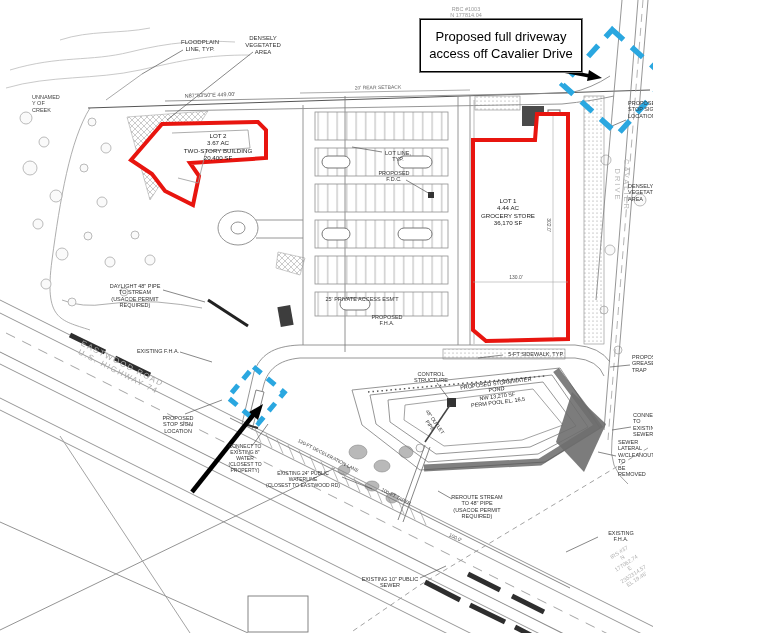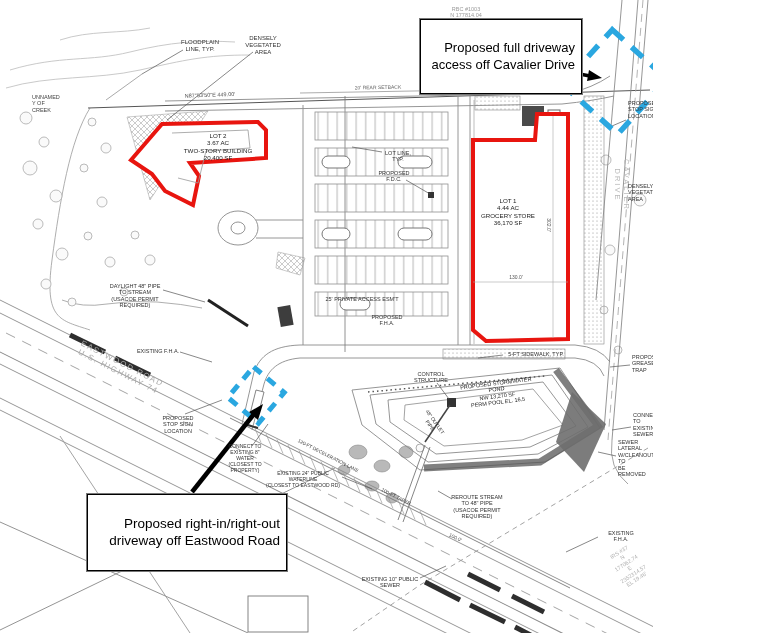--- a/index.html
+++ b/index.html
@@ -2,21 +2,21 @@
 <html><head>
 <meta charset="utf-8">
 <style>
   html,body{margin:0;padding:0;background:#fff;}
   #stage{position:relative;width:780px;height:633px;background:#fff;overflow:hidden;
          font-family:"Liberation Sans",sans-serif;}
   #plan-clip{position:absolute;left:0;top:0;width:653px;height:633px;overflow:hidden;}
   svg{position:absolute;left:0;top:0;}
   .lbl{position:absolute;white-space:pre-line;line-height:1.18;letter-spacing:0;}
   .callout{position:absolute;background:#fff;border:1.6px solid #000;outline:1px solid #777;
-           text-align:right;color:#000;font-size:13px;line-height:1.28;padding:20px 6px;
+           text-align:center;color:#000;font-size:13px;line-height:1.28;padding:9px 6px;
            white-space:pre-line;z-index:30;}
   #callout-cavalier{left:420px;top:19px;width:148px;}
   #callout-eastwood{left:87px;top:494px;width:186px;font-size:13.5px;}
 </style>
 </head>
 <body>
 
 <div id="stage">
   <div id="plan-clip">
 
@@ -337,15 +337,13 @@
         <div class="lbl" style="left: 633px; top: 425px; font-size: 5.5px; color: rgb(51, 51, 51); text-align: left; transform-origin: left center; transform: translate(0px, -50%) rotate(0deg);">CONNECT TO
 EXISTING SEWER</div>
         <div class="lbl" style="left: 618px; top: 458px; font-size: 5.5px; color: rgb(51, 51, 51); text-align: left; transform-origin: left center; transform: translate(0px, -50%) rotate(0deg);">SEWER LATERAL
 W/CLEANOUT TO
 BE REMOVED</div>
       </div>
   </div>
 
   <div id="callout-cavalier" class="callout">Proposed full driveway
 access off Cavalier Drive</div>
-  <div id="callout-eastwood" class="callout">Proposed right-in/right-out
-driveway off Eastwood Road</div>
 </div>
 
 </body></html>

